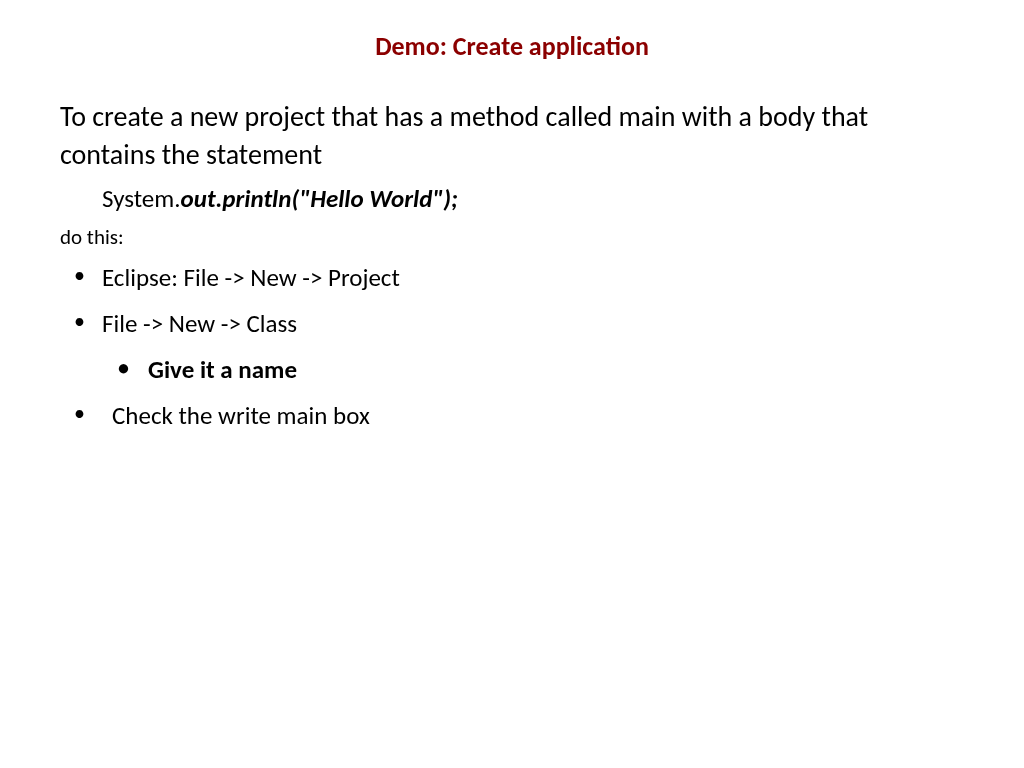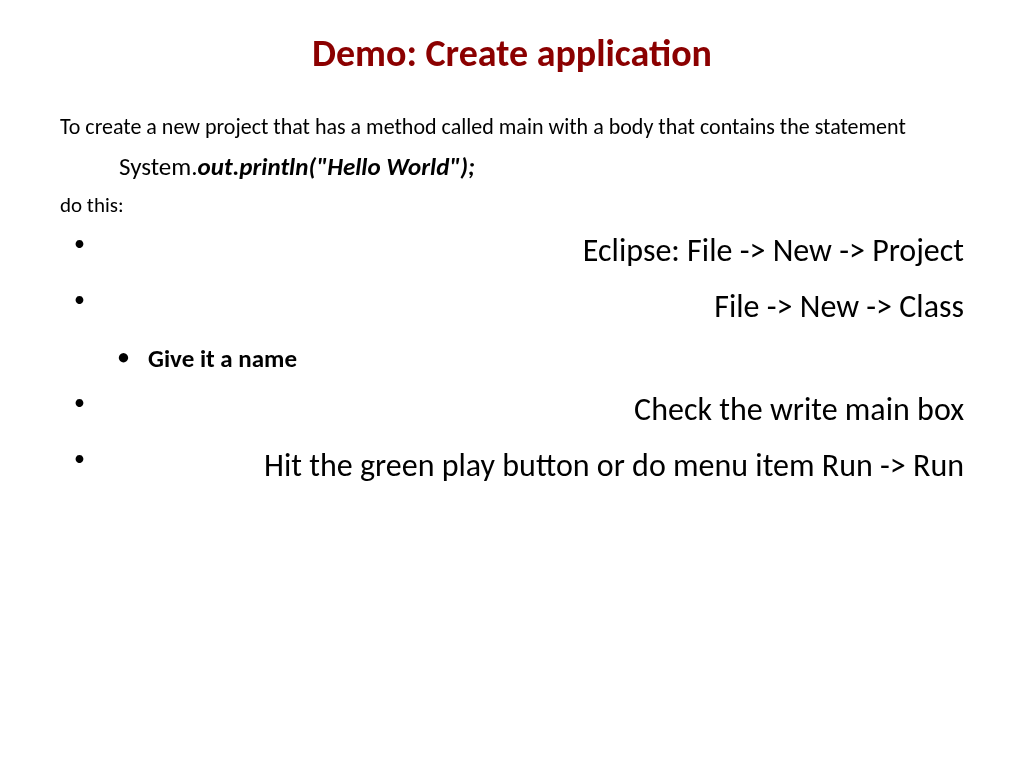--- a/index.html
+++ b/index.html
@@ -11,58 +11,56 @@
       width: 1024px;
       height: 768px;
       background: #ffffff;
       font-family: Calibri, "Segoe UI", Arial, sans-serif;
       padding: 30px 60px 40px 60px;
       color: #000000;
     }
     .title {
       text-align: center;
       color: #8B0000;
-      font-size: 38px;
+      font-size: 26px;
       font-weight: bold;
       margin-bottom: 36px;
     }
     .intro {
-      font-size: 22px;
+      font-size: 28px;
       line-height: 1.35;
       margin-bottom: 8px;
     }
     .code-line {
       font-size: 25px;
       line-height: 1.35;
       margin-left: 42px;
       margin-bottom: 8px;
     }
     .code-normal {
       font-weight: normal;
-      margin-left: 17px;
     }
     .code-bold-italic {
       font-weight: bold;
       font-style: italic;
     }
     .do-this {
       font-size: 21px;
       line-height: 1.35;
       margin-bottom: 8px;
     }
     ul {
       list-style: none;
     }
     .bullet-l1 {
-      font-size: 32px;
+      font-size: 25px;
       line-height: 1.45;
       padding-left: 42px;
       position: relative;
       margin-bottom: 10px;
-      text-align: right;
     }
     .bullet-l1::before {
       content: "•";
       position: absolute;
       left: 14px;
       top: 0;
       font-size: 22px;
       color: #000000;
     }
     .bullet-l2 {
@@ -96,14 +94,13 @@
   <span class="code-normal">System.</span><span class="code-bold-italic">out.println("Hello World");</span>
 </p>
 
 <p class="do-this">do this:</p>
 
 <ul>
   <li class="bullet-l1">Eclipse: File -&gt; New -&gt; Project</li>
   <li class="bullet-l1">File -&gt; New -&gt; Class</li>
   <li class="bullet-l2">Give it a name</li>
   <li class="bullet-l1 indent-small">Check the write main box</li>
-  <li class="bullet-l1">Hit the green play button or do menu item Run -&gt; Run</li>
 </ul>
 
 </body></html>

